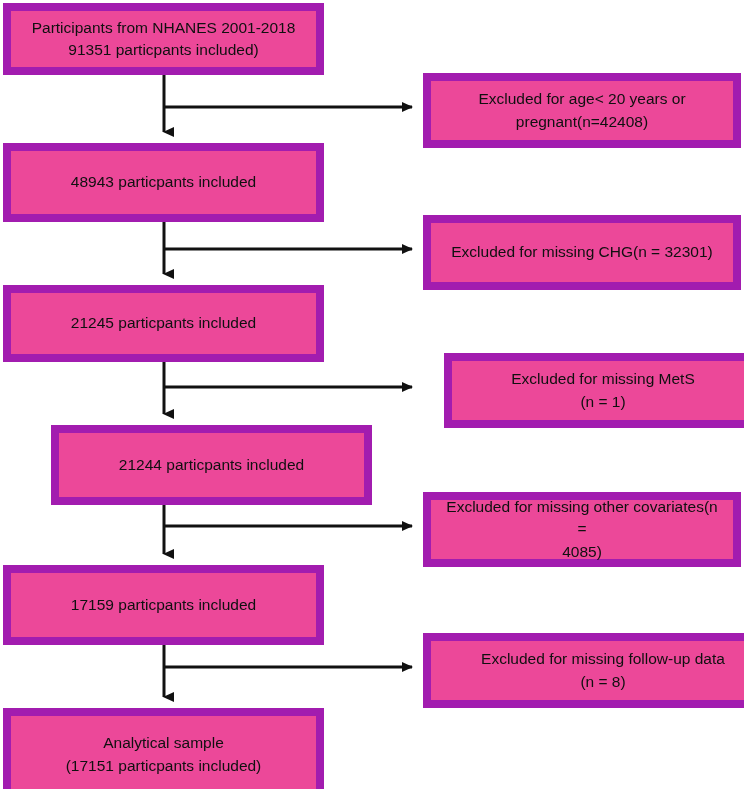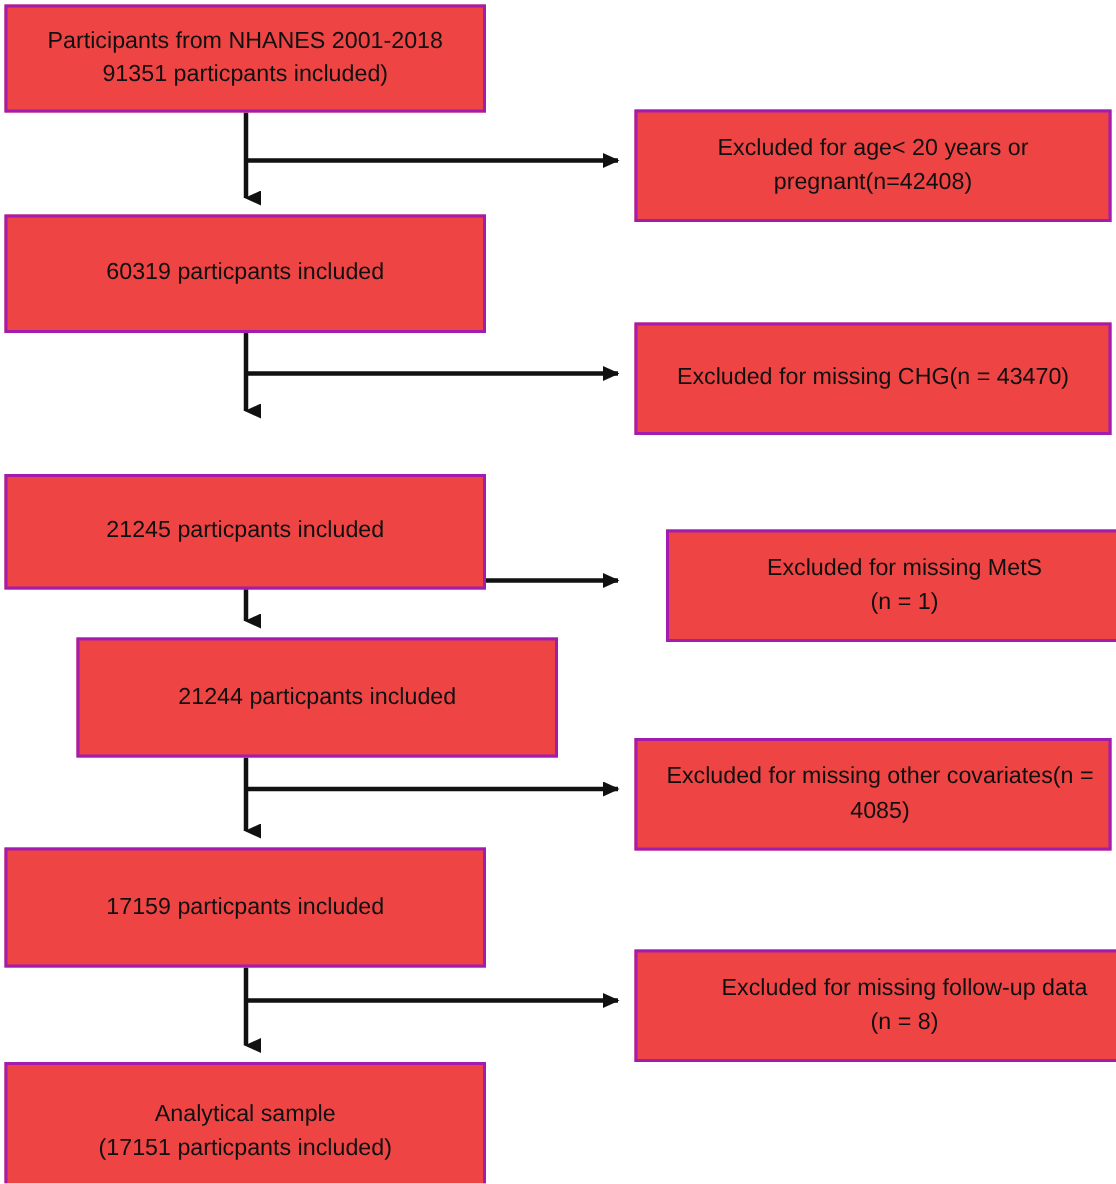--- a/index.html
+++ b/index.html
@@ -12,22 +12,22 @@
     position: relative;
     width: 744px;
     height: 789px;
     background: #ffffff;
     font-family: "Liberation Sans", "DejaVu Sans", sans-serif;
     overflow: hidden;
   }
   .node {
     position: absolute;
     box-sizing: border-box;
-    border: 2px solid #a21caf;
-    background: #ef4444;
+    border: 8px solid #a21caf;
+    background: #ec4899;
     display: flex;
     align-items: center;
     justify-content: center;
     text-align: center;
   }
   .node .node-text {
     font-size: 15.5px;
     line-height: 1.45;
     color: #101010;
     padding: 0 10px;
@@ -76,42 +76,42 @@
         <path class="conn-line" d="M 164 645 L 164 697" marker-end="url(#arrow-down)"></path>
         <path class="conn-line" d="M 164 667 L 412 667" marker-end="url(#arrow-right)"></path>
       </g>
   </svg>
 
   <div class="node" style="left: 3px; top: 3px; width: 321px; height: 72px;">
     <span class="node-text">Participants from NHANES 2001-2018
 91351 particpants included)</span>
   </div>
   <div class="node" style="left: 3px; top: 143px; width: 321px; height: 79px;">
-    <span class="node-text">60319 particpants included</span>
+    <span class="node-text">48943 particpants included</span>
   </div>
-  <div class="node" style="left: 3px; top: 285px; width: 321px; height: 77px; margin-top: 31px;">
+  <div class="node" style="left: 3px; top: 285px; width: 321px; height: 77px;">
     <span class="node-text">21245 particpants included</span>
   </div>
   <div class="node" style="left: 3px; top: 425px; width: 321px; height: 80px; margin-left: 48px;">
     <span class="node-text">21244 particpants included</span>
   </div>
   <div class="node" style="left: 3px; top: 565px; width: 321px; height: 80px;">
     <span class="node-text">17159 particpants included</span>
   </div>
   <div class="node" style="left: 3px; top: 708px; width: 321px; height: 93px;">
     <span class="node-text">Analytical sample
 (17151 particpants included)</span>
   </div>
 
   <div class="node" style="left: 423px; top: 73px; width: 318px; height: 75px;">
     <span class="node-text">Excluded for age&lt; 20 years or
 pregnant(n=42408)</span>
   </div>
   <div class="node" style="left: 423px; top: 215px; width: 318px; height: 75px;">
-    <span class="node-text">Excluded for missing CHG(n = 43470)</span>
+    <span class="node-text">Excluded for missing CHG(n = 32301)</span>
   </div>
   <div class="node" style="left: 423px; top: 353px; width: 318px; height: 75px; margin-left: 21px;">
     <span class="node-text">Excluded for missing MetS
 (n = 1)</span>
   </div>
   <div class="node" style="left: 423px; top: 492px; width: 318px; height: 75px; justify-content: flex-end;">
     <span class="node-text">Excluded for missing other covariates(n =
 4085)</span>
   </div>
   <div class="node" style="left: 423px; top: 633px; width: 360px; height: 75px;">

